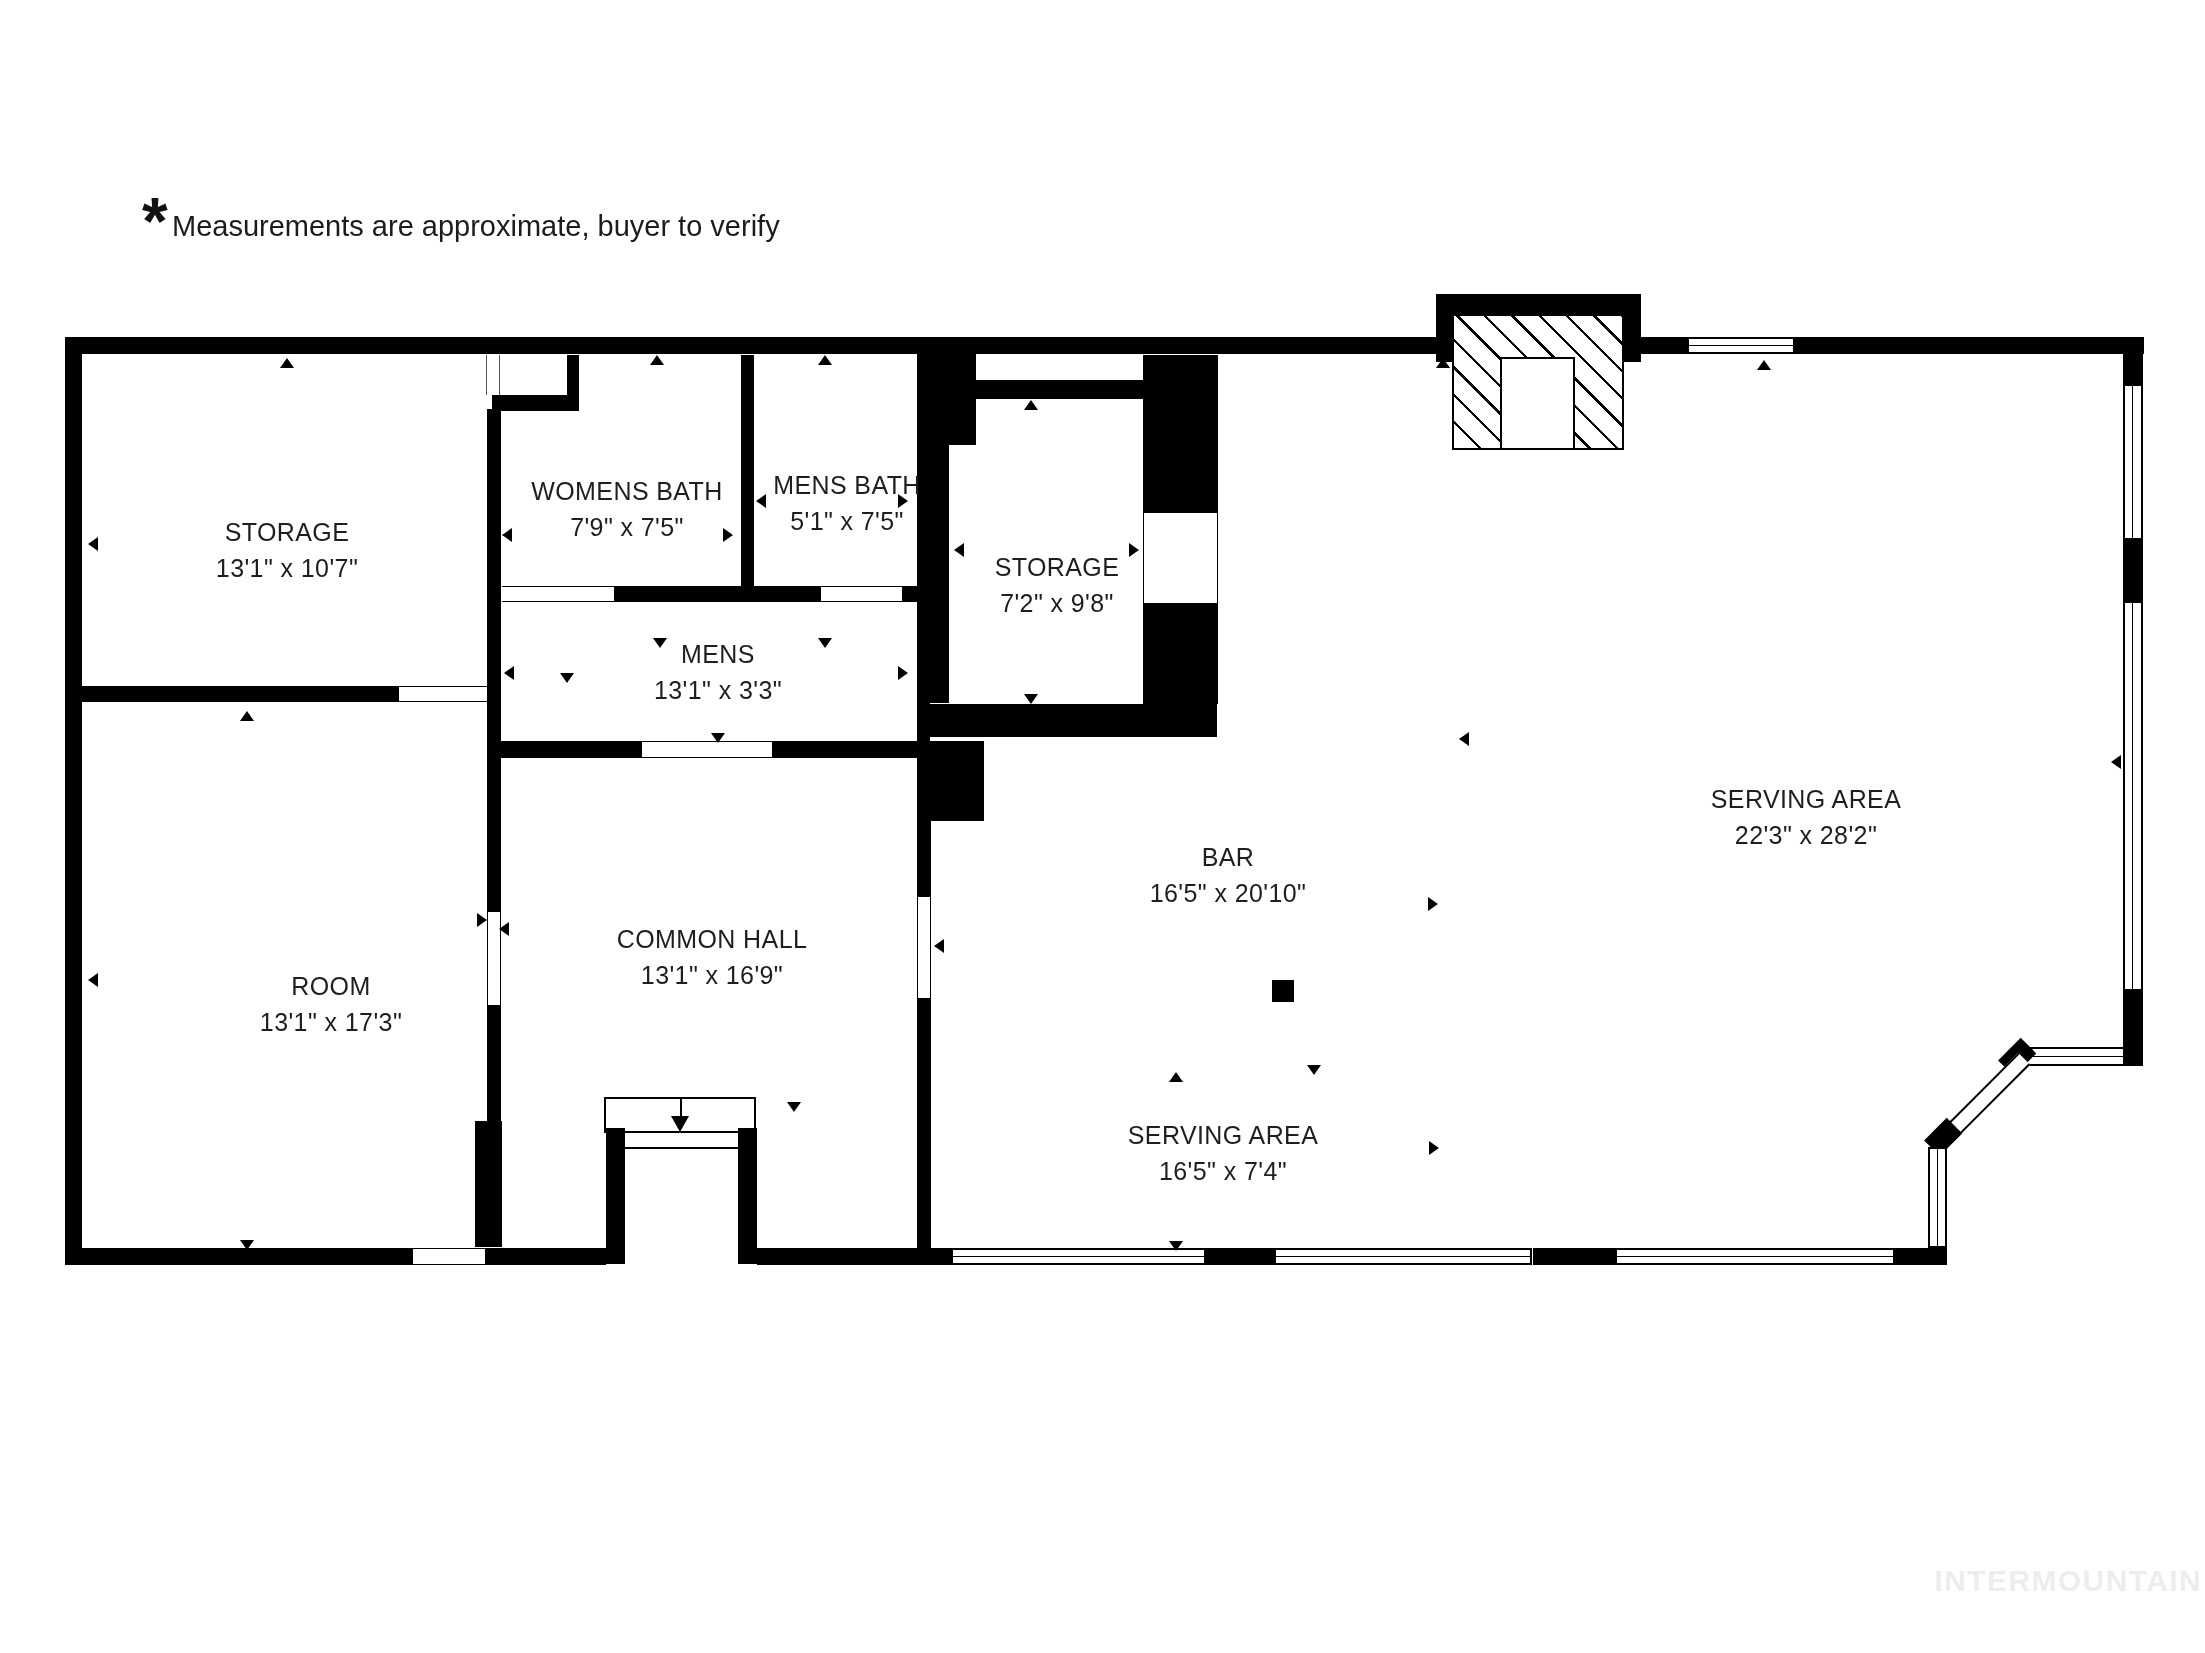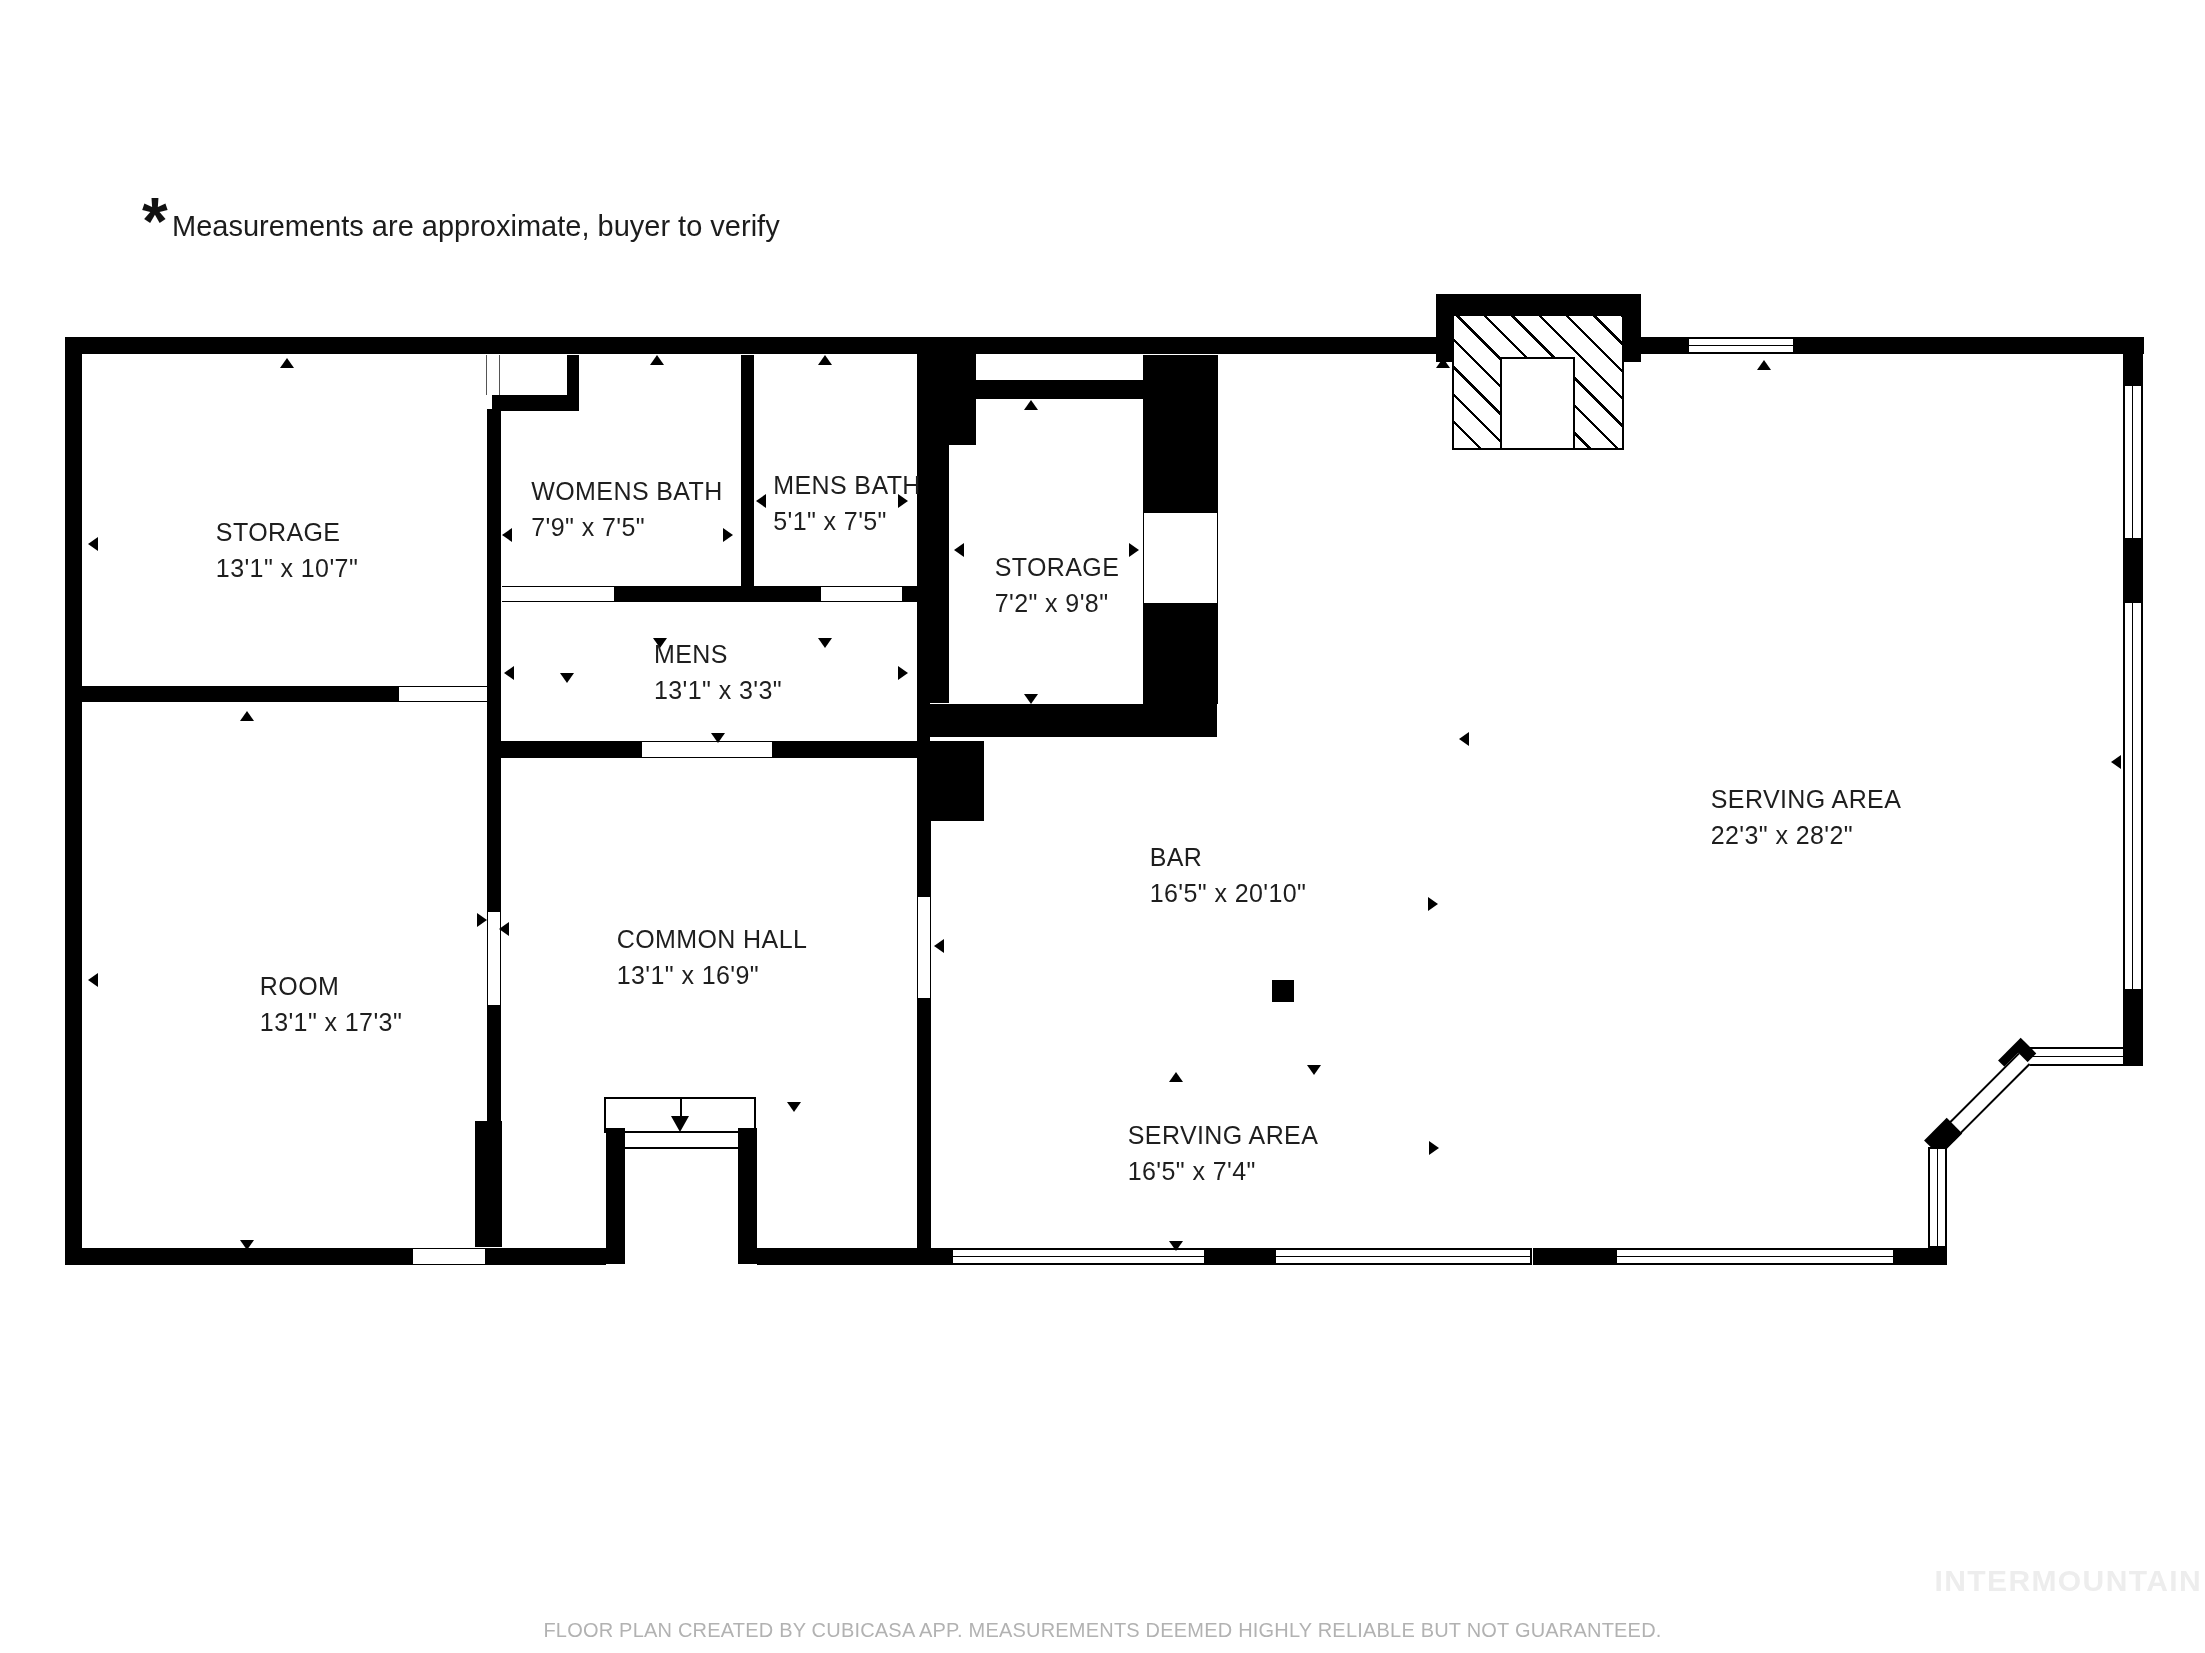--- a/index.html
+++ b/index.html
@@ -18,21 +18,21 @@
          background-image:repeating-linear-gradient(45deg, transparent 0 17px, #000 17px 19.4px);}
   .whitebox{position:absolute;background:#fff;border:2.2px solid #000;box-sizing:border-box;}
   .landing{position:absolute;background:#fff;border:2.2px solid #000;box-sizing:border-box;}
   .door-arrow-line{position:absolute;width:2.2px;background:#000;}
   .ar{position:absolute;width:0;height:0;border-style:solid;}
   .ar-up{border-width:0 7.2px 10px 7.2px;border-color:transparent transparent #000 transparent;}
   .ar-down{border-width:10px 7.2px 0 7.2px;border-color:#000 transparent transparent transparent;}
   .ar-left{border-width:7.2px 10px 7.2px 0;border-color:transparent #000 transparent transparent;}
   .ar-right{border-width:7.2px 0 7.2px 10px;border-color:transparent transparent transparent #000;}
   .ar-door{border-width:16px 9.3px 0 9.3px;border-color:#000 transparent transparent transparent;}
-  .room-label{position:absolute;transform:translate(-50%,-50%);white-space:nowrap;}
+  .room-label{position:absolute;transform:translate(-50%,-50%);text-align:center;white-space:nowrap;}
   .room-name{font-size:25px;letter-spacing:0.4px;color:#1e1e1e;}
   .room-dims{font-size:25px;letter-spacing:0.4px;color:#1e1e1e;margin-top:7.2px;}
   .title{position:absolute;left:1126px;top:37px;transform:translateX(-50%);text-align:center;
          font-size:46px;font-weight:600;color:#222;line-height:75px;white-space:nowrap;}
   .note{position:absolute;left:142px;top:200px;display:flex;align-items:flex-start;white-space:nowrap;}
   .note .star{font-size:66px;font-weight:700;line-height:43px;margin-right:4.3px;color:#111;}
   .note .note-text{font-size:29px;color:#1c1c1c;margin-top:10px;}
   .footer{position:absolute;left:0;top:1619px;width:100%;text-align:center;
           font-size:20px;color:#b2b2b2;letter-spacing:0.2px;}
   .watermark{position:absolute;right:2.9px;top:1564px;font-size:30px;font-weight:700;
@@ -198,17 +198,16 @@
   </div>
   <div class="room-label" style="left:1806px;top:818px;">
     <div class="room-name">SERVING AREA</div>
     <div class="room-dims">22'3" x 28'2"</div>
   </div>
   <div class="room-label" style="left:1223px;top:1154px;">
     <div class="room-name">SERVING AREA</div>
     <div class="room-dims">16'5" x 7'4"</div>
   </div>
 
-  <div class="footer">FLOOR PLAN CREATED BY CUBICASA APP. MEASUREMENTS DEEMED HIGHLY RELIABLE BUT NOT GUARANTEED.</div>
   <div class="watermark">INTERMOUNTAIN</div>
 
 </div>
 
 
 </body></html>

